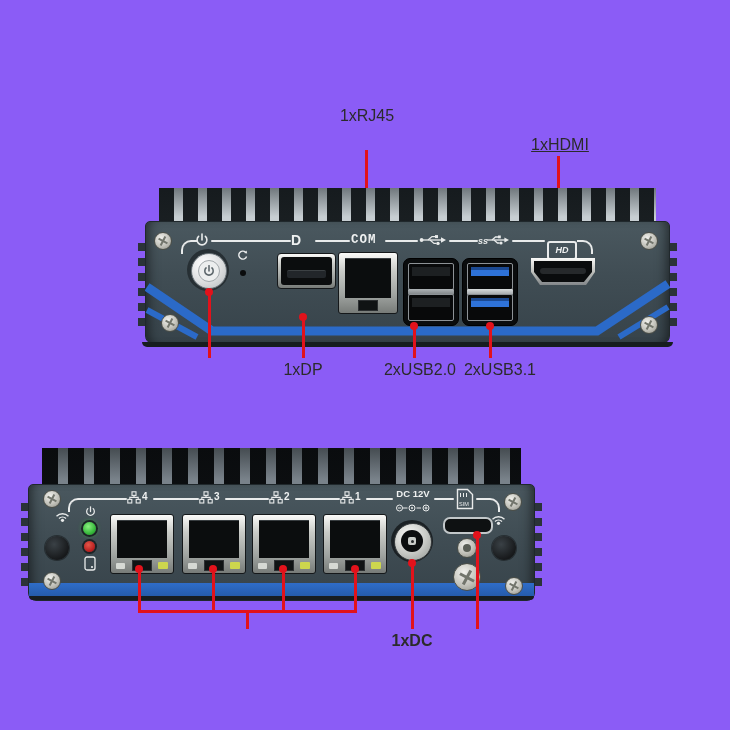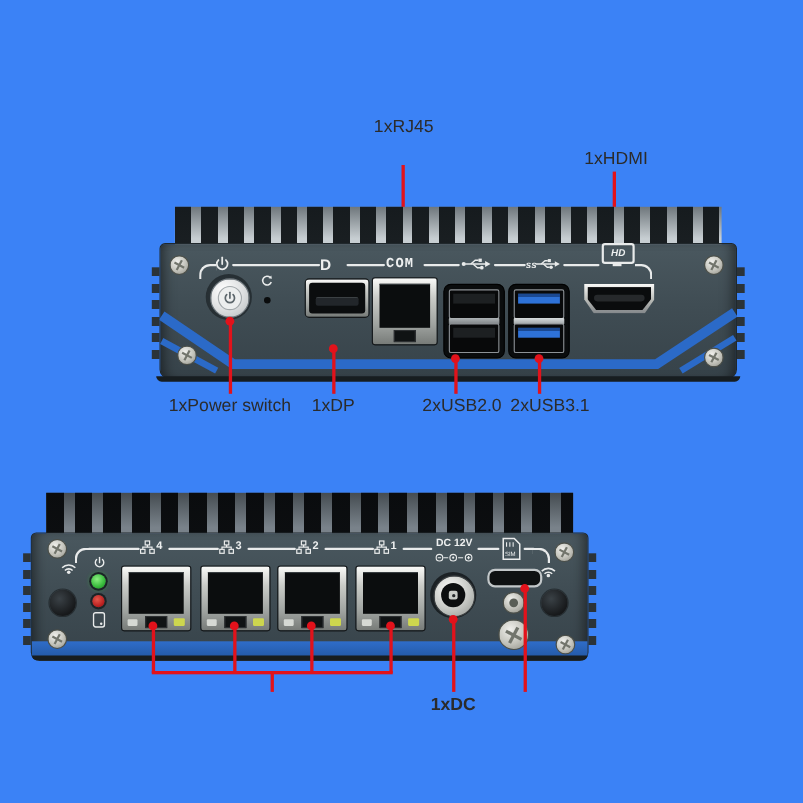--- a/index.html
+++ b/index.html
@@ -1,16 +1,16 @@
 <!DOCTYPE html>
 <html><head>
 <meta charset="utf-8">
 <style>
   html,body{margin:0;padding:0;background:#fff;}
-  .canvas{position:relative;width:730px;height:730px;background:#3b82f6;overflow:hidden;
+  .canvas{position:relative;width:730px;height:730px;background:#8b5cf6;overflow:hidden;
           font-family:"Liberation Sans","DejaVu Sans",sans-serif;}
   
   .lbl{position:absolute;color:#2b2b2b;font-size:16px;line-height:19px;text-align:center;white-space:nowrap;}
   .rline{position:absolute;width:3px;background:#e2121b;}
   .rhline{position:absolute;height:3px;background:#e2121b;}
   .rdot{position:absolute;width:8px;height:8px;border-radius:50%;background:#e2121b;}
   
   .device{position:absolute;}
   .fins{position:absolute;border-bottom:3px solid #eef1f3;}
   .fins.top-fins{background:
@@ -85,21 +85,21 @@
 <body>
 
 <div class="canvas">
 
   <div class="lbl" style="left:232px;top:106px;width:270px;">
     <div>1xRJ45</div>
   </div>
   <div class="rline" style="left:365px;top:150px;height:81px;"></div>
   <div class="rdot" style="left:363px;top:227px;"></div>
 
-  <div class="lbl" style="left:510px;top:135px;width:100px;">1xHDMI</div>
+  <div class="lbl" style="left:510px;top:135px;width:100px;text-decoration:underline;">1xHDMI</div>
   <div class="rline" style="left:557px;top:156px;height:74px;"></div>
   <div class="rdot" style="left:555px;top:227px;"></div>
 
   <div class="device" style="left:145px;top:188px;width:525px;height:159px;">
     <div class="fins top-fins" style="left:14px;top:0;width:497px;height:34px;"></div>
     <div class="serr" style="left:-7px;top:88px;height:85px;top:55px;"></div>
     <div class="serr" style="left:525px;top:55px;height:85px;"></div>
     <div class="body" style="left:0;top:33px;width:523px;height:121px;"></div>
     <div class="lip" style="left:-3px;top:154px;width:531px;height:5px;"></div>
 
@@ -137,21 +137,21 @@
     <svg style="position:absolute;left:333px;top:45px;" width="31" height="13" viewBox="0 0 31 13">
       <text x="0" y="10.5" font-size="9" font-weight="bold" font-style="italic" fill="#e9ebeb" font-family="Liberation Sans,sans-serif">ss</text>
       <line x1="9" y1="7" x2="27" y2="7" stroke="#e9ebeb" stroke-width="1.3"></line>
       <path d="M31,7 l-4.6,-2.6 v5.2 z" fill="#e9ebeb"></path>
       <path d="M14,7 L17.5,4 H20" stroke="#e9ebeb" stroke-width="1.3" fill="none"></path>
       <rect x="20" y="2.5" width="2.8" height="2.8" fill="#e9ebeb"></rect>
       <path d="M16,7 L19.5,10 H21.5" stroke="#e9ebeb" stroke-width="1.3" fill="none"></path>
       <circle cx="23" cy="10" r="1.6" fill="#e9ebeb"></circle>
     </svg>
     <div class="hseg" style="left:367px;top:52px;width:33px;"></div>
-    <div class="hdlogo" style="left:402px;top:33px;">HD</div>
+    <div class="hdlogo" style="left:402px;top:53px;">HD</div>
     <div class="curve-r" style="left:432px;top:52px;"></div>
 
     <div class="pwr-recess" style="left:42px;top:61px;">
       <div class="pwr-btn">
         <div class="pwr-core">
           <svg width="12" height="12" viewBox="0 0 14 14">
             <path d="M3.6,3.4 A4.9,4.9 0 1 0 10.4,3.4" stroke="#5c666b" stroke-width="1.8" fill="none" stroke-linecap="round"></path>
             <line x1="7" y1="0.8" x2="7" y2="7" stroke="#5c666b" stroke-width="1.8" stroke-linecap="round"></line>
           </svg>
         </div>
@@ -195,21 +195,20 @@
     </div>
 
     <div class="hdmi" style="left:386px;top:70px;">
       <div class="inner"></div>
       <div class="slot"></div>
     </div>
   </div>
 
   <div class="rdot" style="left:205px;top:288px;"></div>
   <div class="rline" style="left:208px;top:294px;height:64px;"></div>
-  <div class="lbl" style="left:139px;top:360px;width:140px;">1xPower switch</div>
 
   <div class="rdot" style="left:299px;top:313px;"></div>
   <div class="rline" style="left:302px;top:319px;height:39px;"></div>
   <div class="lbl" style="left:273px;top:360px;width:60px;">1xDP</div>
 
   <div class="rdot" style="left:410px;top:322px;"></div>
   <div class="rline" style="left:413px;top:328px;height:30px;"></div>
   <div class="lbl" style="left:370px;top:360px;width:100px;">2xUSB2.0</div>
 
   <div class="rdot" style="left:486px;top:322px;"></div>

